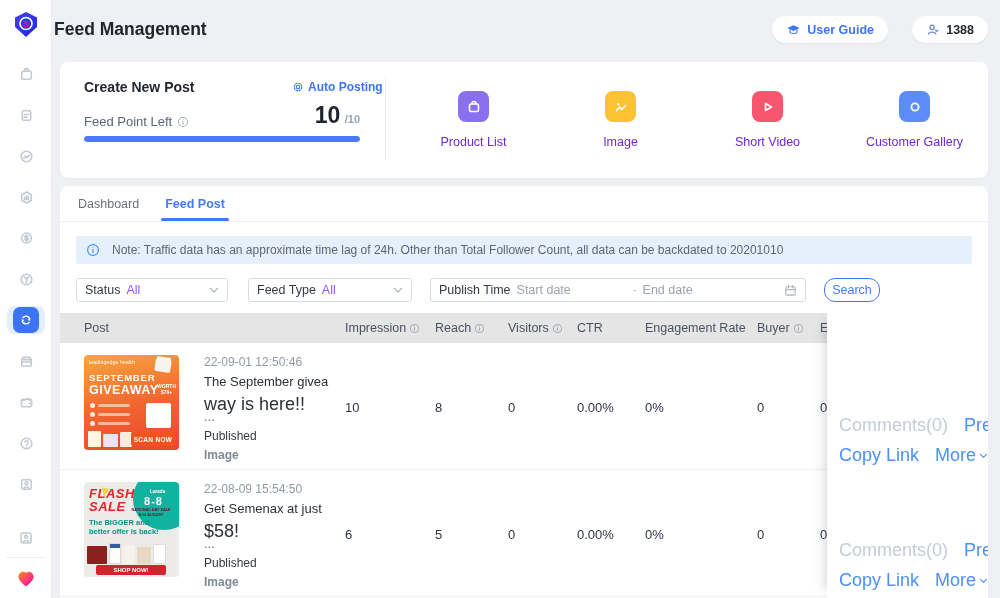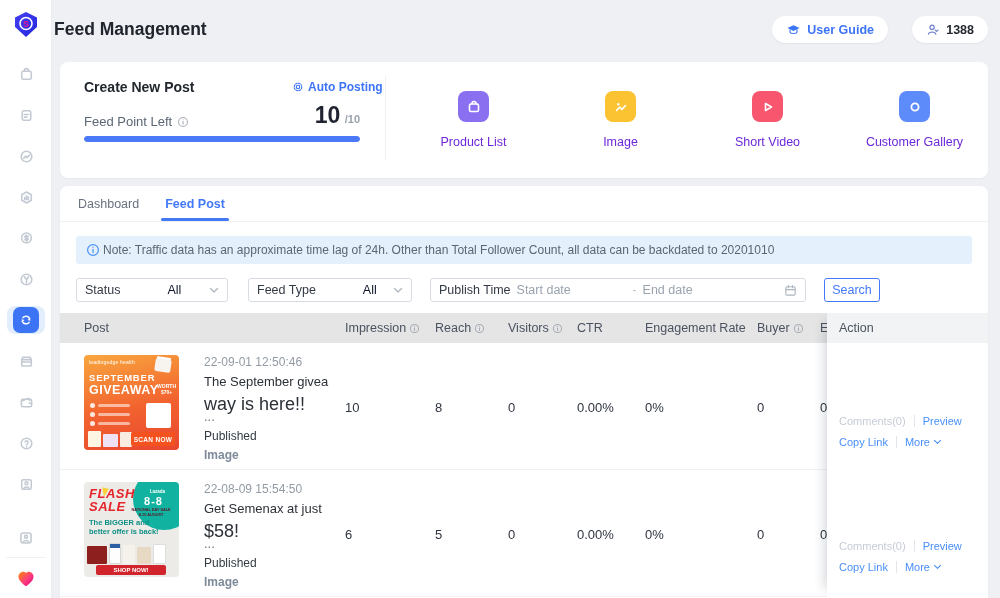--- a/index.html
+++ b/index.html
@@ -42,35 +42,35 @@
   .tile { width:31px; height:31px; border-radius:8px; display:flex; align-items:center; justify-content:center; }
   .cp-type .lbl { font-size:12.5px; color:#6d28d9; }
 
   
   .card2 { position:absolute; left:60px; top:186px; width:928px; height:412px; background:#fff; border-radius:8px 8px 0 0; box-shadow:0 1px 2px rgba(30,40,60,.04); }
   .tabs { position:absolute; left:0; top:0; width:100%; height:36px; border-bottom:1px solid #eef0f2; display:flex; align-items:center; padding-left:16px; gap:22px; }
   .tab { font-size:12.5px; color:#68727f; padding:9px 2px; cursor:pointer; position:relative; }
   .tab.active { color:#4379f7; font-weight:700; }
   .tab.active::after { content:""; position:absolute; left:-2px; right:-2px; bottom:-1px; height:3px; border-radius:2px; background:#4379f7; }
 
-  .note { position:absolute; left:16px; top:50px; width:896px; height:28px; background:#e4f1fd; border-radius:3px; display:flex; align-items:center; gap:3px; padding:0 10px; }
+  .note { position:absolute; left:16px; top:50px; width:896px; height:28px; background:#e4f1fd; border-radius:3px; display:flex; align-items:center; gap:12px; padding:0 10px; }
   .note .txt { font-size:12px; color:#5a6673; }
 
   .filters { position:absolute; left:16px; top:92px; width:896px; height:24px; }
   .fbox { position:absolute; height:24px; border:1px solid #d7dbe2; border-radius:3px; background:#fff; display:flex; align-items:center; font-size:12.5px; padding:0 8px; gap:6px; cursor:pointer; }
   .fbox .flbl { color:#333a45; }
-  .fbox .fval { color:#0f172a;margin-left:41px; }
+  .fbox .fval { color:#8b5cf6; }
   .fbox .spacer { flex:1; }
   .f-status { left:0; width:152px; }
   .f-type { left:172px; width:164px; }
   .f-date { left:354px; width:376px; cursor:default; }
   .date-in { border:none; outline:none; font-size:12.5px; color:#333; width:110px; font-family:"Liberation Sans",sans-serif; background:transparent; }
   .date-in::placeholder { color:#9aa3ae; }
   .dash { color:#b9c0c9; font-size:12px; }
-  .f-search { position:absolute; left:748px; top:0; width:56px; height:24px; border:1px solid #4379f7; color:#4379f7; background:#fff; border-radius:3px; font-size:12.5px; font-family:"Liberation Sans",sans-serif; cursor:pointer; }
+  .f-search { position:absolute; left:748px; top:0; width:56px; height:24px; border:1px solid #4379f7; color:#4379f7; background:#fff; border-radius:11px; font-size:12.5px; font-family:"Liberation Sans",sans-serif; cursor:pointer; }
 
   
   .table { position:absolute; left:0; top:127px; width:928px; height:285px; overflow:hidden; }
   .thead { position:absolute; left:0; top:0; width:928px; height:30px; background:#e5e5e5; }
   .th { position:absolute; top:0; line-height:30px; font-size:12.5px; color:#4a5260; display:flex; align-items:center; gap:3px; height:30px; }
   .trow { position:absolute; left:0; width:928px; height:127px; border-bottom:1px solid #f0f1f3; background:#fff; }
   .thumb { position:absolute; left:24px; top:12px; width:95px; height:95px; border-radius:4px; overflow:hidden; }
   .meta { position:absolute; left:144px; top:0; width:150px; }
   .m-date { position:absolute; top:12px; font-size:12px; color:#929aa4; white-space:nowrap; }
   .m-t1 { position:absolute; top:31px; font-size:13px; color:#2c3138; white-space:nowrap; }
@@ -79,21 +79,21 @@
   .m-status { position:absolute; top:86px; font-size:12px; color:#333a44; }
   .m-type { position:absolute; top:105px; font-size:12px; font-weight:700; color:#7d8a99; }
   .val { position:absolute; top:57px; font-size:13px; color:#2e3440; }
   .c-imp { left:285px; } .c-reach { left:375px; } .c-vis { left:448px; }
   .c-ctr { left:517px; } .c-eng { left:585px; } .c-buy { left:697px; } .c-hid { left:760px; }
 
   
   .action-col { position:absolute; left:767px; top:0; width:161px; height:285px; background:#fff; box-shadow:-10px 0 12px -9px rgba(20,30,55,.22); }
   .action-head { height:30px; background:#f2f3f5; line-height:30px; font-size:12.5px; color:#4a5260; padding-left:12px; }
   .acts { position:absolute; left:12px; width:149px; }
-  .acts .line { display:flex; align-items:center; margin-bottom:9px; font-size:11px; white-space:nowrap; }
+  .acts .line { display:flex; align-items:center; margin-bottom:9px; font-size:18px; white-space:nowrap; }
   .lnk { color:#4a90f8; cursor:pointer; display:flex; align-items:center; gap:3px; }
   .dis { color:#c5ccd6; }
   .vdiv { width:1px; height:12px; background:#e1e6ec; margin:0 8px; }
 
   
   .t1 { background:linear-gradient(168deg,#f9a63e 0%,#f2632f 55%,#e94630 100%); position:relative; font-family:"Liberation Sans",sans-serif; }
   .t1-brand { position:absolute; left:5px; top:4px; font-size:5px; color:#fff; letter-spacing:.2px; }
   .t1-gift { position:absolute; right:8px; top:4px; width:16px; height:13px; background:#f7f3ef; border-radius:2px; box-shadow:0 -3px 0 -1px #fff; transform:rotate(8deg); }
   .t1-l1 { position:absolute; left:5px; top:17px; font-size:9.5px; font-weight:800; color:#fff; letter-spacing:.8px; }
   .t1-l2 { position:absolute; left:5px; top:28px; font-size:12.5px; font-weight:800; color:#fff; letter-spacing:.5px; }
@@ -544,21 +544,20 @@
         <span class="val c-imp">6</span>
         <span class="val c-reach">5</span>
         <span class="val c-vis">0</span>
         <span class="val c-ctr">0.00%</span>
         <span class="val c-eng">0%</span>
         <span class="val c-buy">0</span>
         <span class="val c-hid">0</span>
       </div>
 
       <div class="action-col">
-        <div class="action-head">Action</div>
 
         <div class="acts" style="top:102px">
           <div class="line">
             <span class="dis">Comments(0)</span>
             <span class="vdiv"></span>
             <span class="lnk">Preview</span>
           </div>
           <div class="line">
             <span class="lnk">Copy Link</span>
             <span class="vdiv"></span>

